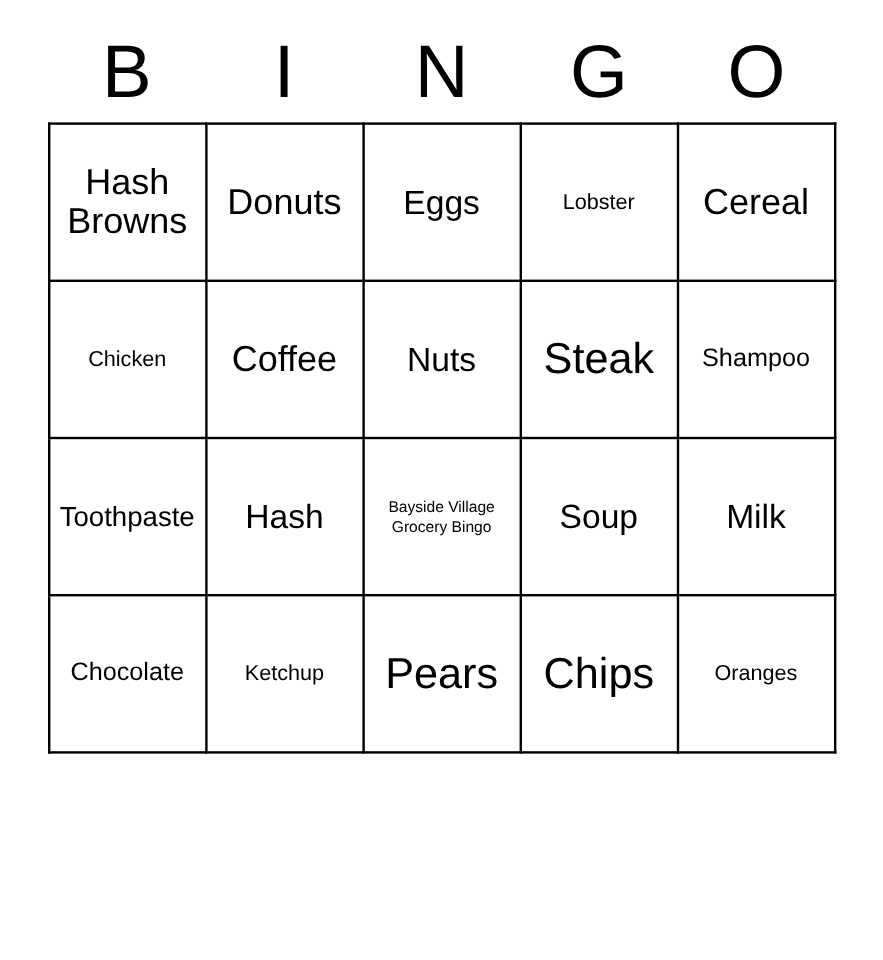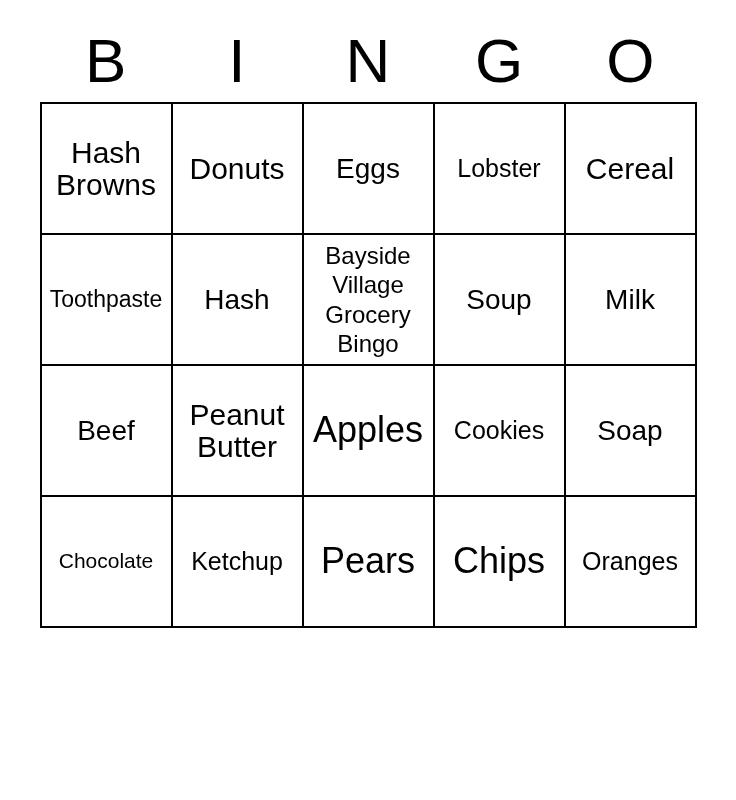--- a/index.html
+++ b/index.html
@@ -54,25 +54,25 @@
     word-wrap: break-word;
   }
   .cell-text {
     display: block;
     line-height: 1.06;
   }
   
   .fs-xl  { font-size: 28px; }
   .fs-lg  { font-size: 36px; }
   .fs-md  { font-size: 30px; }
-  .fs-sm  { font-size: 25px; }
+  .fs-sm  { font-size: 18px; }
   .fs-xs  { font-size: 21px; }
   .fs-xxs { font-size: 23px; }
   .free-cell .cell-text {
-    font-size: 24px;
+    font-size: 13px;
     line-height: 1.22;
   }
 </style>
 </head>
 <body>
 
 <div class="card">
 
   <div class="header-row">
     <div class="header-cell">B</div>
@@ -96,50 +96,50 @@
           </td>
         <td>
             <span class="cell-text fs-sm">Lobster</span>
           </td>
         <td>
             <span class="cell-text fs-md">Cereal</span>
           </td>
       </tr>
       <tr>
         <td>
+            <span class="cell-text fs-sm">Chicken</span>
+          </td>
+        <td>
+            <span class="cell-text fs-md">Coffee</span>
+          </td>
+        <td>
+            <span class="cell-text fs-xl">Nuts</span>
+          </td>
+        <td>
+            <span class="cell-text fs-lg">Steak</span>
+          </td>
+        <td>
+            <span class="cell-text fs-xs">Shampoo</span>
+          </td>
+      </tr>
+      <tr>
+        <td>
             <span class="cell-text fs-xxs">Toothpaste</span>
           </td>
         <td>
             <span class="cell-text fs-xl">Hash</span>
           </td>
         <td class="free-cell">
             <span class="cell-text">Bayside Village Grocery Bingo</span>
           </td>
         <td>
             <span class="cell-text fs-xl">Soup</span>
           </td>
         <td>
             <span class="cell-text fs-xl">Milk</span>
-          </td>
-      </tr>
-      <tr>
-        <td>
-            <span class="cell-text fs-xl">Beef</span>
-          </td>
-        <td>
-            <span class="cell-text fs-md">Peanut Butter</span>
-          </td>
-        <td>
-            <span class="cell-text fs-lg">Apples</span>
-          </td>
-        <td>
-            <span class="cell-text fs-sm">Cookies</span>
-          </td>
-        <td>
-            <span class="cell-text fs-xl">Soap</span>
           </td>
       </tr>
       <tr>
         <td>
             <span class="cell-text fs-xs">Chocolate</span>
           </td>
         <td>
             <span class="cell-text fs-sm">Ketchup</span>
           </td>
         <td>

